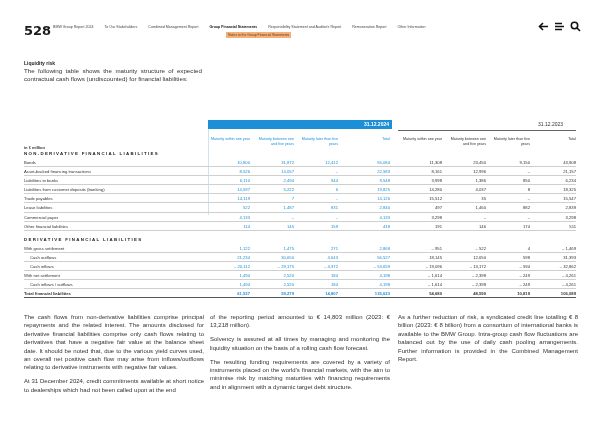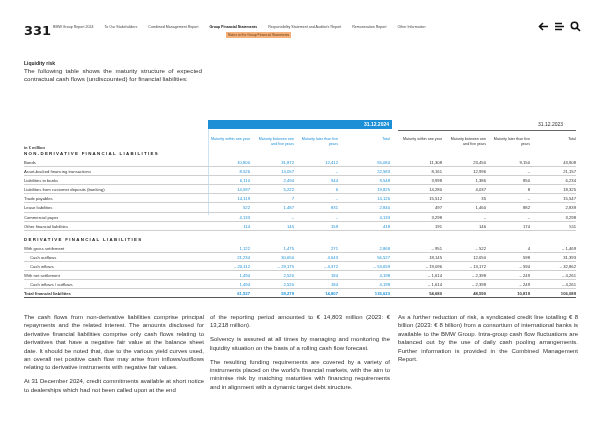--- a/index.html
+++ b/index.html
@@ -42,21 +42,21 @@
   .section-h { position: relative; height: 9px; }
   .section-h span { position: absolute; left: 0; top: 2px; font-size: 4.4px; font-weight: bold; letter-spacing: 1.3px; color: #222; }
 
   .col-text { position: absolute; top: 313px; width: 180px; font-size: 6px; line-height: 8.4px; color: #333; text-align: justify; }
   .col-text p { margin: 0 0 5.5px 0; }
 </style>
 </head>
 <body>
 
 <div class="topbar">
-  <div class="page-num">331</div>
+  <div class="page-num">528</div>
   <div class="nav">
     <span>BMW Group Report 2024</span>
     <span>To Our Stakeholders</span>
     <span>Combined Management Report</span>
     <span class="active">Group Financial Statements</span>
     <span>Responsibility Statement and Auditor's Report</span>
     <span>Remuneration Report</span>
     <span>Other Information</span>
   </div>
   <div class="subnav">Notes to the Group Financial Statements</div>

